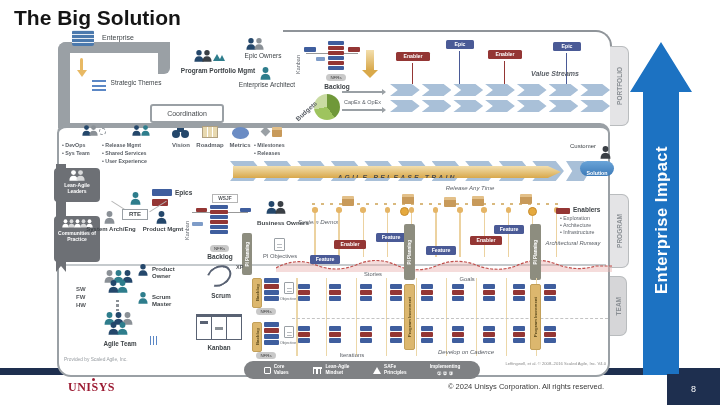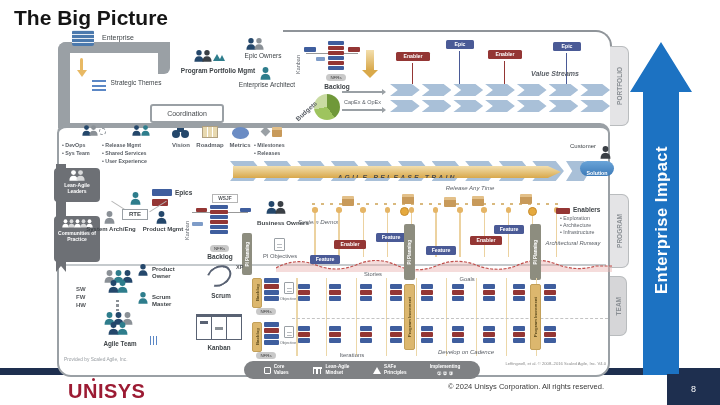--- a/index.html
+++ b/index.html
@@ -51,21 +51,21 @@
     <defs>
         <g id="p">
           <circle cx="5" cy="2.8" r="2.7"></circle>
           <path d="M0.4 11.8 Q0.4 6.2 5 6.2 Q9.6 6.2 9.6 11.8 Z"></path>
         </g>
       </defs>
   </svg>
 
   <div class="a" style="left:0;top:368px;width:720px;height:7px;background:#1e2f4f"></div>
 
-  <div class="a b" style="left:14px;top:6px;font-size:21px;color:#151515">The Big Picture</div>
+  <div class="a b" style="left:14px;top:6px;font-size:21px;color:#151515">The Big Solution</div>
 
 
   <div class="a" style="left:283px;top:30px;width:329px;height:96px;border-top:2.5px solid #8f9499;border-right:2.5px solid #8f9499;border-radius:0 16px 0 0"></div>
   <div class="a" style="left:58px;top:42px;width:112px;height:11px;background:#9aa0a5;border-radius:8px 0 0 0"></div>
   <div class="a" style="left:58px;top:42px;width:12px;height:86px;background:#9aa0a5;border-radius:8px 0 0 0"></div>
   <div class="a" style="left:158px;top:42px;width:12px;height:32px;background:#9aa0a5;border-radius:0 8px 6px 0"></div>
 
   <div class="a frame" style="left:57px;top:123px;width:553px;height:254px;background:#fff"></div>
   <div class="a" style="left:62px;top:264px;width:544px;height:1.5px;background:#c5cacd"></div>
 
@@ -593,20 +593,20 @@
       <div style="font-size:5px">① ② ③</div>
     </div>
   </div>
   <div class="a" style="left:470px;top:361px;width:136px;font-size:4.2px;color:#8a8a8a;text-align:right">Leffingwell, et al. © 2008–2016 Scaled Agile, Inc. V4.0</div>
 
   <div class="a" style="left:630px;top:42px;width:62px;height:333px;background:#1c72c2;clip-path:polygon(50% 0,100% 15%,79% 15%,79% 100%,21% 100%,21% 15%,0 15%)"></div>
   <div class="a" style="left:630px;top:70px;width:62px;height:300px;display:flex;align-items:center;justify-content:center">
     <span class="vt b" style="font-size:16.5px;color:#fff;letter-spacing:0.5px">Enterprise Impact</span>
   </div>
 
-  <div class="a b" style="left:68px;top:380px;font-family:Liberation Sans, sans-serif;font-size:20px;color:#9c1b33;letter-spacing:0.5px">UNISYS</div>
+  <div class="a b" style="left:68px;top:380px;font-family:Liberation Serif, serif;font-size:12px;color:#9c1b33;letter-spacing:0.5px">UNISYS</div>
   <div class="a" style="left:92px;top:378px;width:3px;height:3px;border-radius:50%;background:#9c1b33"></div>
   <div class="a ctr" style="left:416px;top:382px;width:220px;font-size:7.5px;color:#3a3a3a">© 2024 Unisys Corporation. All rights reserved.</div>
   <div class="a ctr" style="left:667px;top:374px;width:53px;height:31px;background:#1e2f4f">
     <span style="font-size:9px;color:#fff;line-height:31px">8</span>
   </div>
 
 </div>
 
 </body></html>

